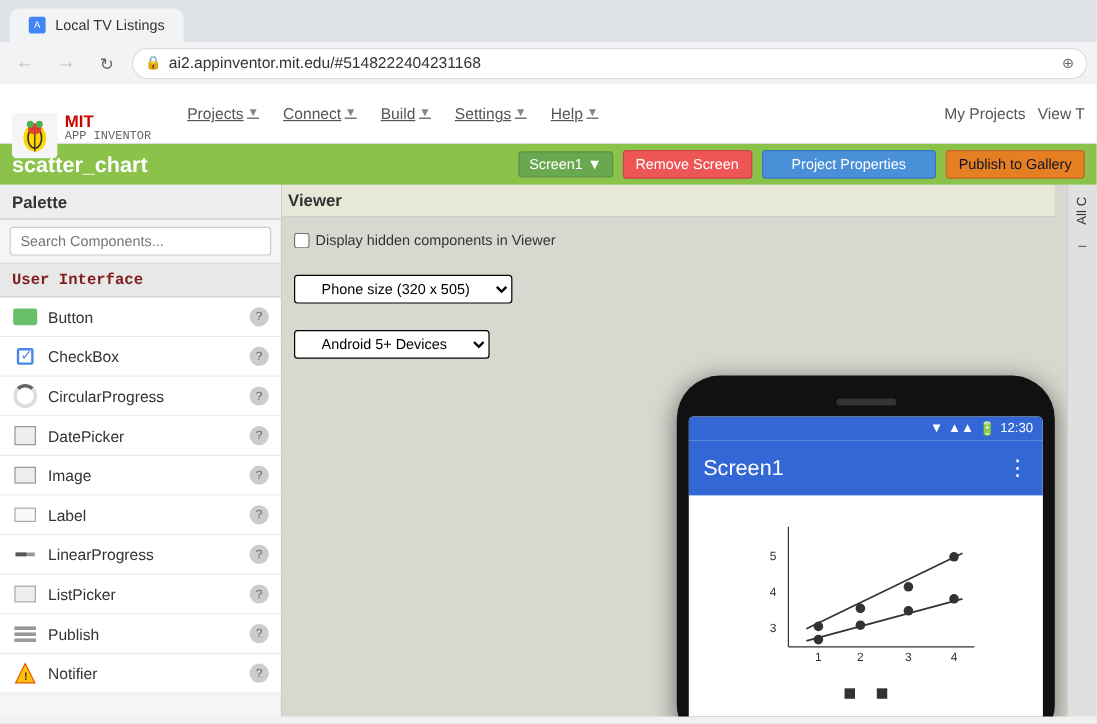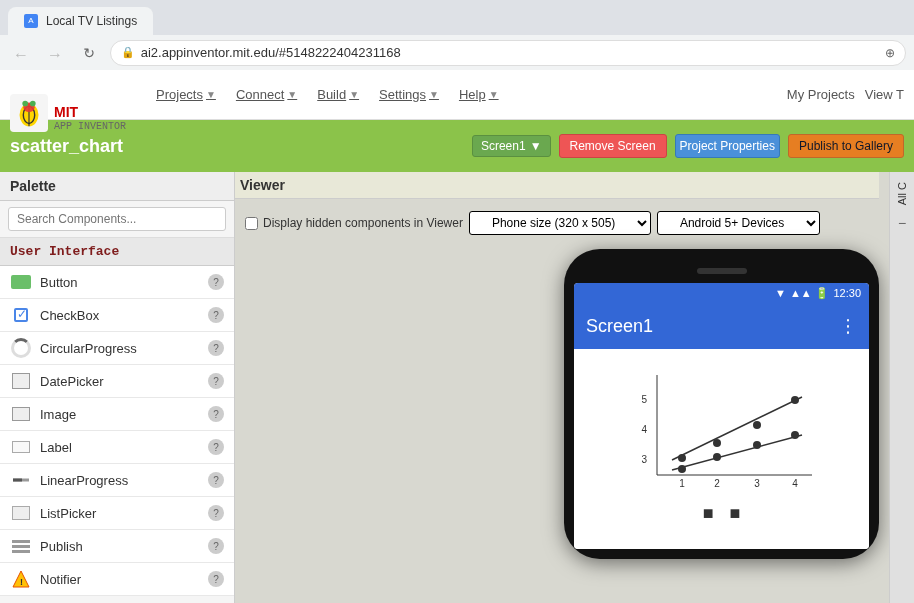--- a/index.html
+++ b/index.html
@@ -83,21 +83,21 @@
       background: white;
       height: 50px;
       display: flex;
       align-items: center;
       border-bottom: 1px solid #ddd;
       padding: 0 10px;
       gap: 0;
     }
     .mit-logo {
       display: flex;
-      align-items: flex-end;
+      align-items: flex-start;
       gap: 6px;
       margin-right: 20px;
       margin-top: 36px;
     }
     .mit-logo-icon {
       width: 38px; height: 38px;
     }
     .mit-logo-text {
       display: flex;
       flex-direction: column;
@@ -129,21 +129,21 @@
     }
     .nav-right-link {
       color: #555;
       font-size: 13px;
       cursor: pointer;
     }
 
     
     .project-bar {
       background: #8bc34a;
-      height: 52px;
+      height: 34px;
       display: flex;
       align-items: center;
       padding: 0 10px;
       gap: 8px;
     }
     .project-name {
       color: white;
       font-size: 18px;
       font-weight: bold;
       flex: 1;
@@ -176,21 +176,21 @@
       border-radius: 3px;
       padding: 4px 10px;
       font-size: 12px;
       cursor: pointer;
     }
     .btn-blue {
       background: #4a90d9;
       color: white;
       border: 1px solid #357ab8;
       border-radius: 3px;
-      padding: 4px 4px;
+      padding: 4px 24px;
       font-size: 12px;
       cursor: pointer;
     }
     .btn-orange {
       background: #e67e22;
       color: #0f172a;
       border: 1px solid #c0682a;
       border-radius: 3px;
       padding: 4px 10px;
       font-size: 12px;
@@ -277,22 +277,22 @@
       background: #d8d8d0;
       display: flex;
       flex-direction: column;
       align-items: flex-end;
       padding: 10px;
       overflow: hidden;
     }
     .viewer-controls {
       width: 100%;
       display: flex;
-      flex-direction: row;
-      gap: 6px;
+      flex-direction: column;
+      gap: 22px;
       margin-bottom: 10px;
       margin-top: 4px;
     }
     .viewer-control-row {
       display: flex;
       align-items: center;
       gap: 8px;
     }
     .checkbox-label {
       display: flex;

